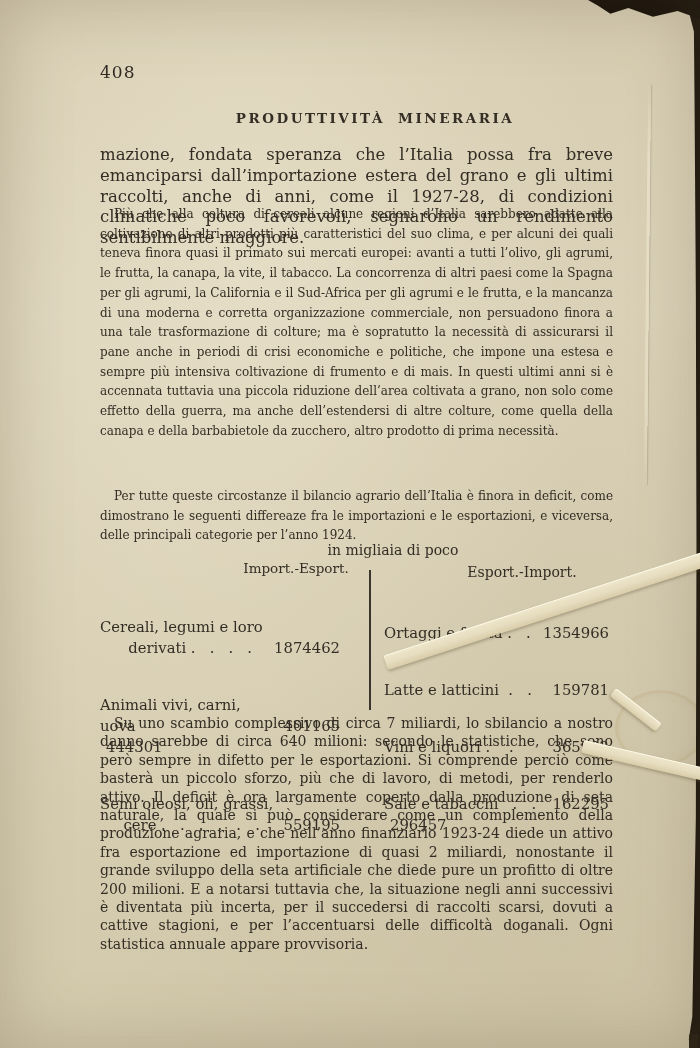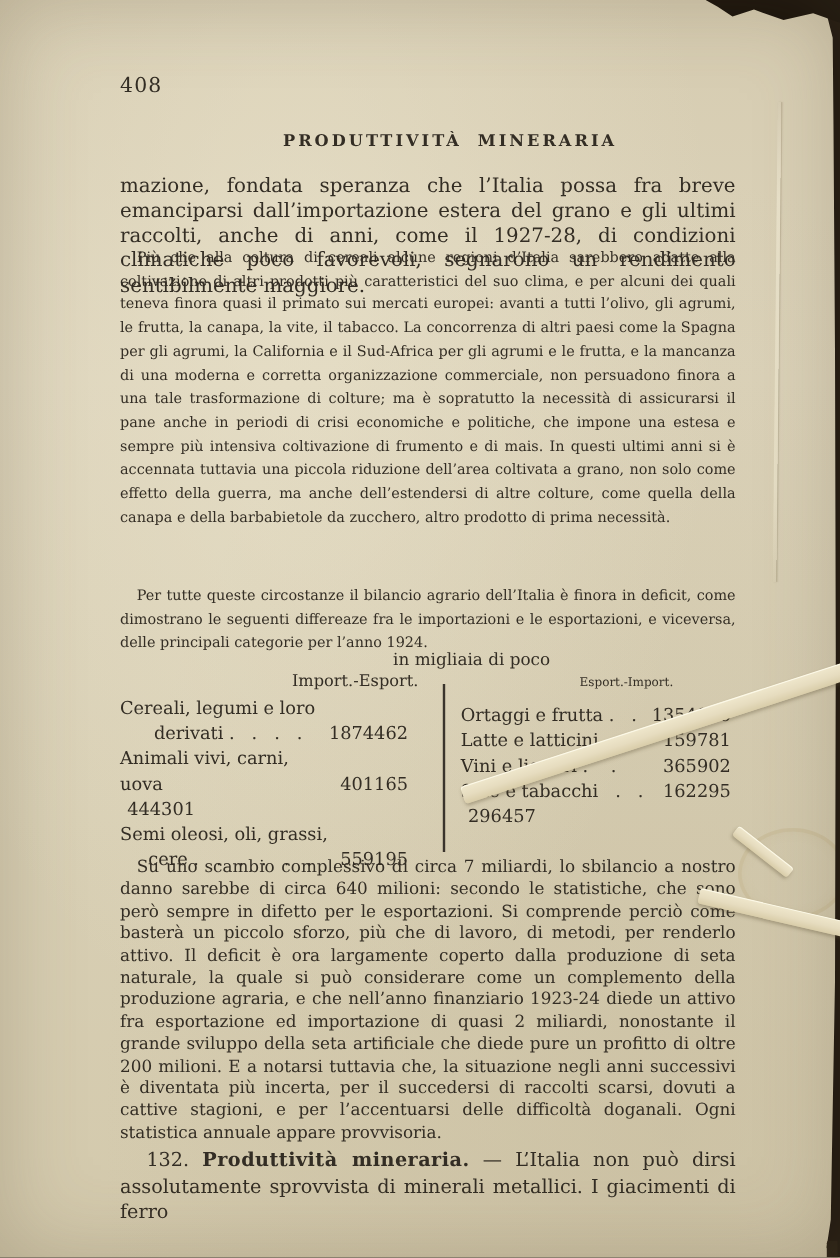--- a/index.html
+++ b/index.html
@@ -31,26 +31,26 @@
   .p-small{font-size:12px;line-height:19.7px;}
   .p2{top:205px;text-indent:14px;}
   .p3{top:467px;text-indent:14px;margin-top:20px;}
   .p4{top:714px;font-size:14px;line-height:18.4px;text-indent:14px;}
   .p5{top:956px;font-size:16px;line-height:21.5px;text-indent:22px;}
   .p5 .sec-title{font-weight:bold;letter-spacing:.4px;}
 
   .tablewrap{position:absolute;left:100px;top:542px;width:513px;font-size:14.8px;}
   .tbl-caption{position:absolute;left:193px;top:0;width:200px;text-align:center;font-size:14px;}
   .tbl-lhead{position:absolute;left:130px;top:18px;width:132px;text-align:center;font-size:13.5px;}
-  .tbl-rhead{position:absolute;left:352px;top:22px;width:140px;text-align:center;font-size:10px;}
+  .tbl-rhead{position:absolute;left:352px;top:22px;width:140px;text-align:center;font-size:14px;}
   .tbl-divider{position:absolute;left:269px;top:28px;width:2px;height:140px;background:#3a342c;}
   .col-left{position:absolute;left:0;top:38px;width:240px;}
   .col-right{position:absolute;left:284px;top:44px;width:225px;}
   .trow{display:flex;justify-content:space-between;align-items:flex-end;line-height:21px;}
-  .trow .lbl{white-space:pre-wrap;}
+  .trow .lbl{white-space:pre-wrap;margin-top:36px;}
   .trow .val{font-variant-numeric:tabular-nums;padding-left:6px;}
 
   
   .edge-right{
     position:absolute;right:0;top:0;width:16px;height:1048px;background:#1d150d;
     clip-path:polygon(0% 0%,35% 1.4%,62% 3%,66% 10%,74% 28%,78% 52%,74% 78%,60% 90%,52% 97%,30% 99.2%,55% 100%,100% 100%,100% 0%);
   }
   .corner-top-right{
     position:absolute;left:588px;top:0;width:112px;height:19px;background:#171009;
     clip-path:polygon(0 0,100% 0,100% 100%,80% 58%,58% 88%,36% 42%,20% 72%,9% 30%);
@@ -130,26 +130,20 @@
         <span class="val">162295</span>
       </div>
       <div class="trow">
         <span class="val">296457</span>
       </div>
     </div>
   </div>
 
   <div class="para p4 p-small">Su uno scambio complessivo di circa 7 miliardi, lo sbilancio a nostro danno sarebbe di circa 640 milioni: secondo le statistiche, che sono però sempre in difetto per le esportazioni. Si comprende perciò come basterà un piccolo sforzo, più che di lavoro, di metodi, per renderlo attivo. Il deficit è ora largamente coperto dalla produzione di seta naturale, la quale si può considerare come un complemento della produzione agraria, e che nell’anno finanziario 1923-24 diede un attivo fra esportazione ed importazione di quasi 2 miliardi, nonostante il grande sviluppo della seta artificiale che diede pure un profitto di oltre 200 milioni. E a notarsi tuttavia che, la situazione negli anni successivi è diventata più incerta, per il succedersi di raccolti scarsi, dovuti a cattive stagioni, e per l’accentuarsi delle difficoltà doganali. Ogni statistica annuale appare provvisoria.</div>
 
-  <div class="para p5">
-    <span>132.</span>
-    <span class="sec-title">Produttività mineraria.</span>
-    <span>—</span>
-    <span>L’Italia non può dirsi assolutamente sprovvista di minerali metallici. I giacimenti di ferro</span>
-  </div>
 
   <div class="crease"></div>
   <div class="stain-ring"></div>
   <div class="tear tear1"></div>
   <div class="tear tear3"></div>
   <div class="tear tear2"></div>
   <div class="edge-right"></div>
   <div class="corner-top-right"></div>
   <div class="corner-dust"></div>
 

